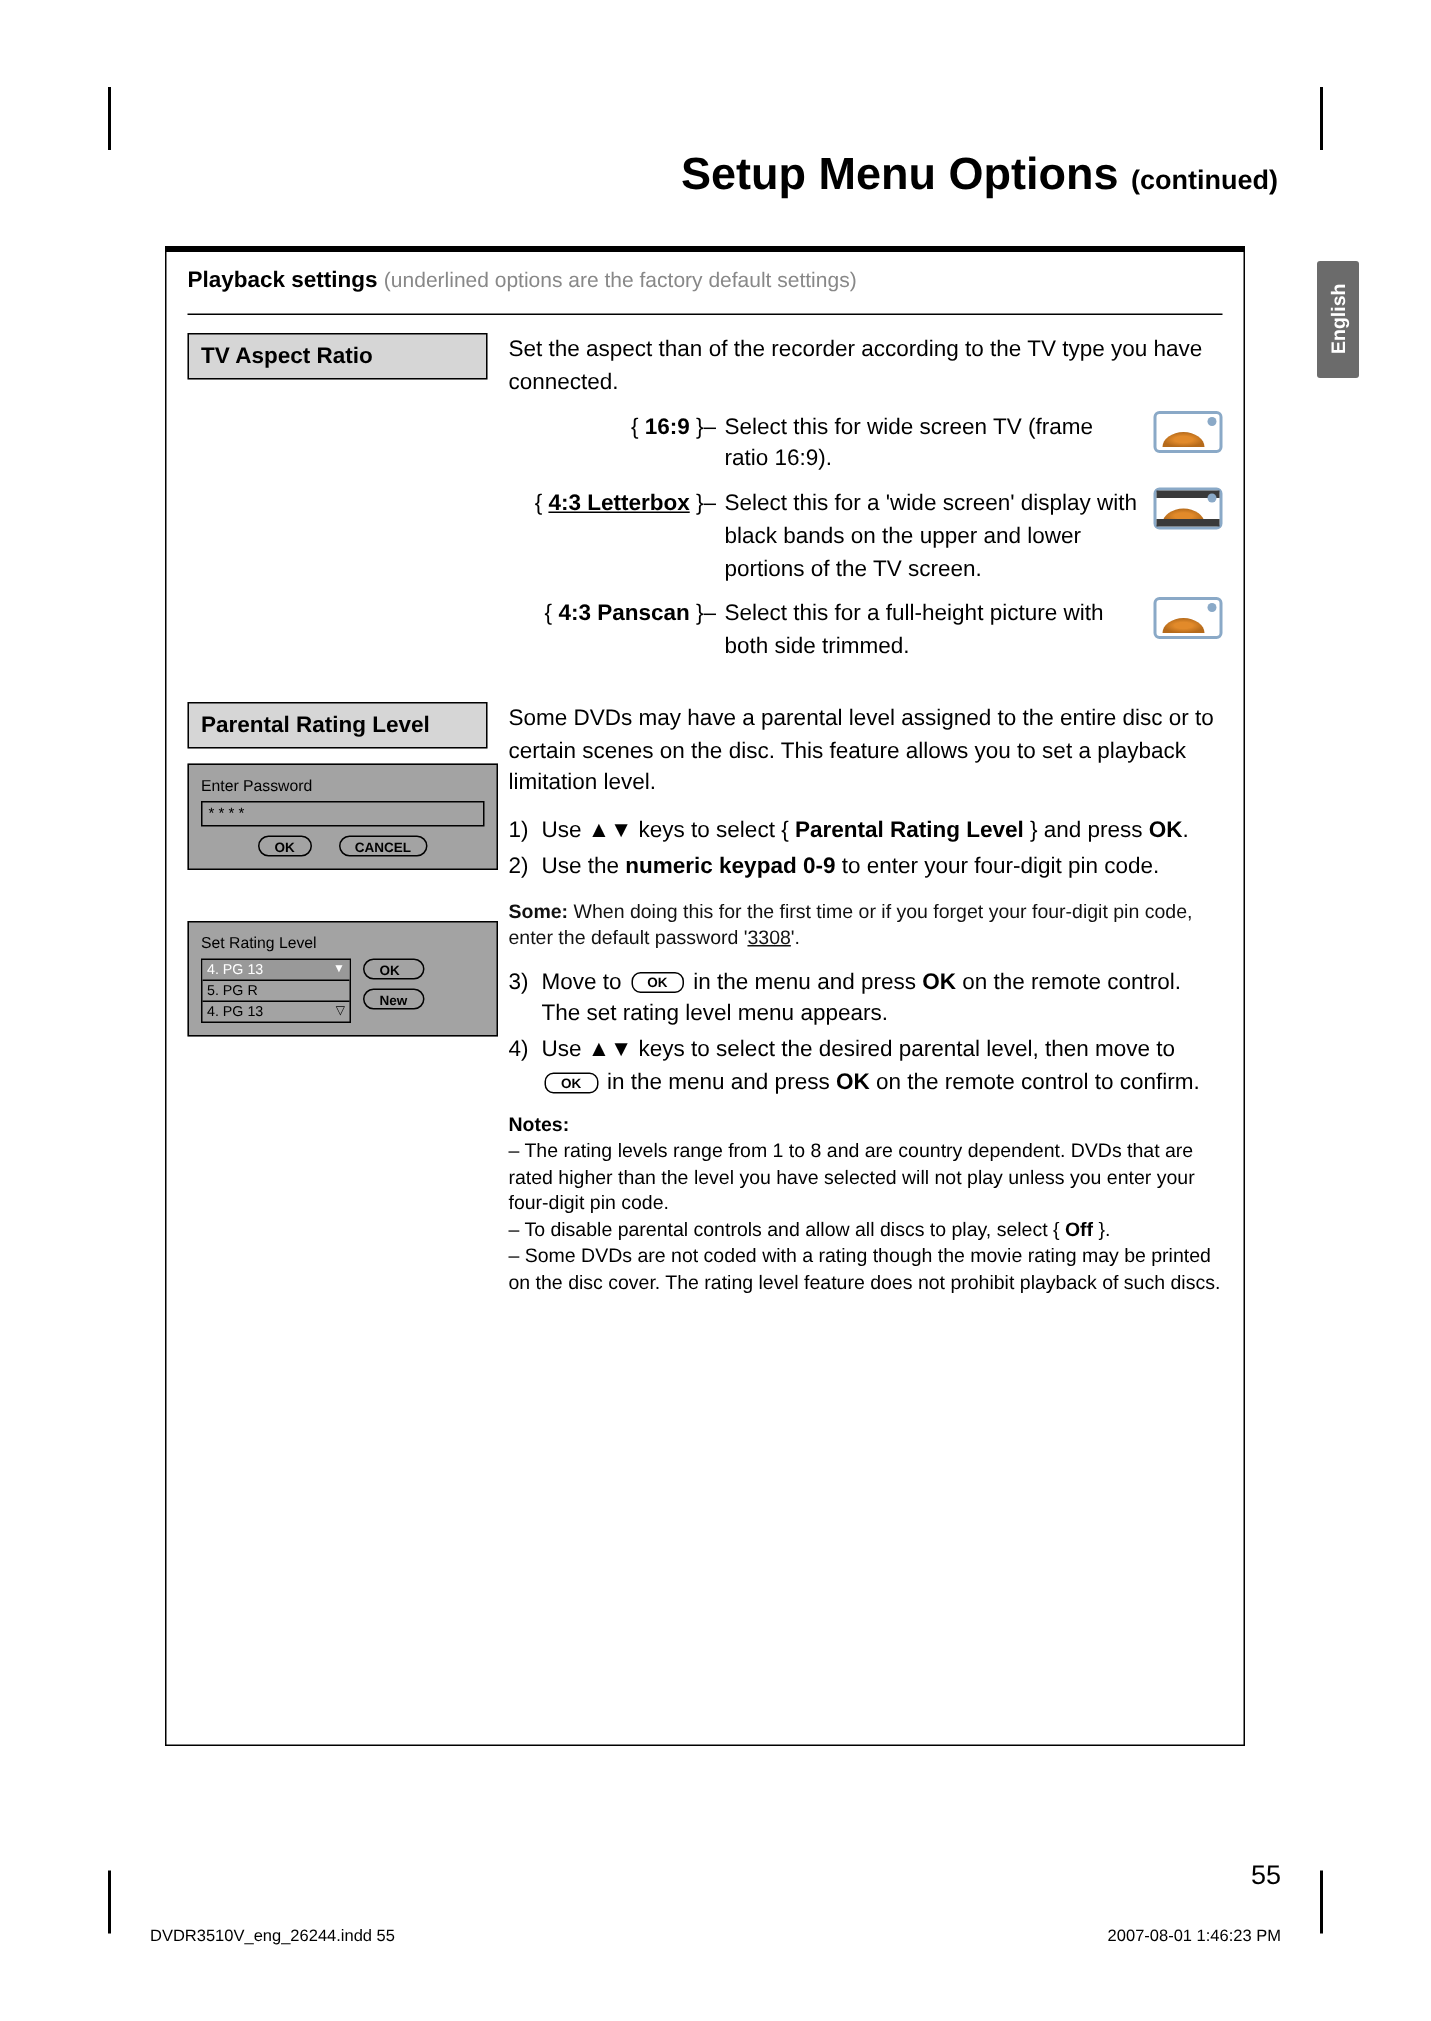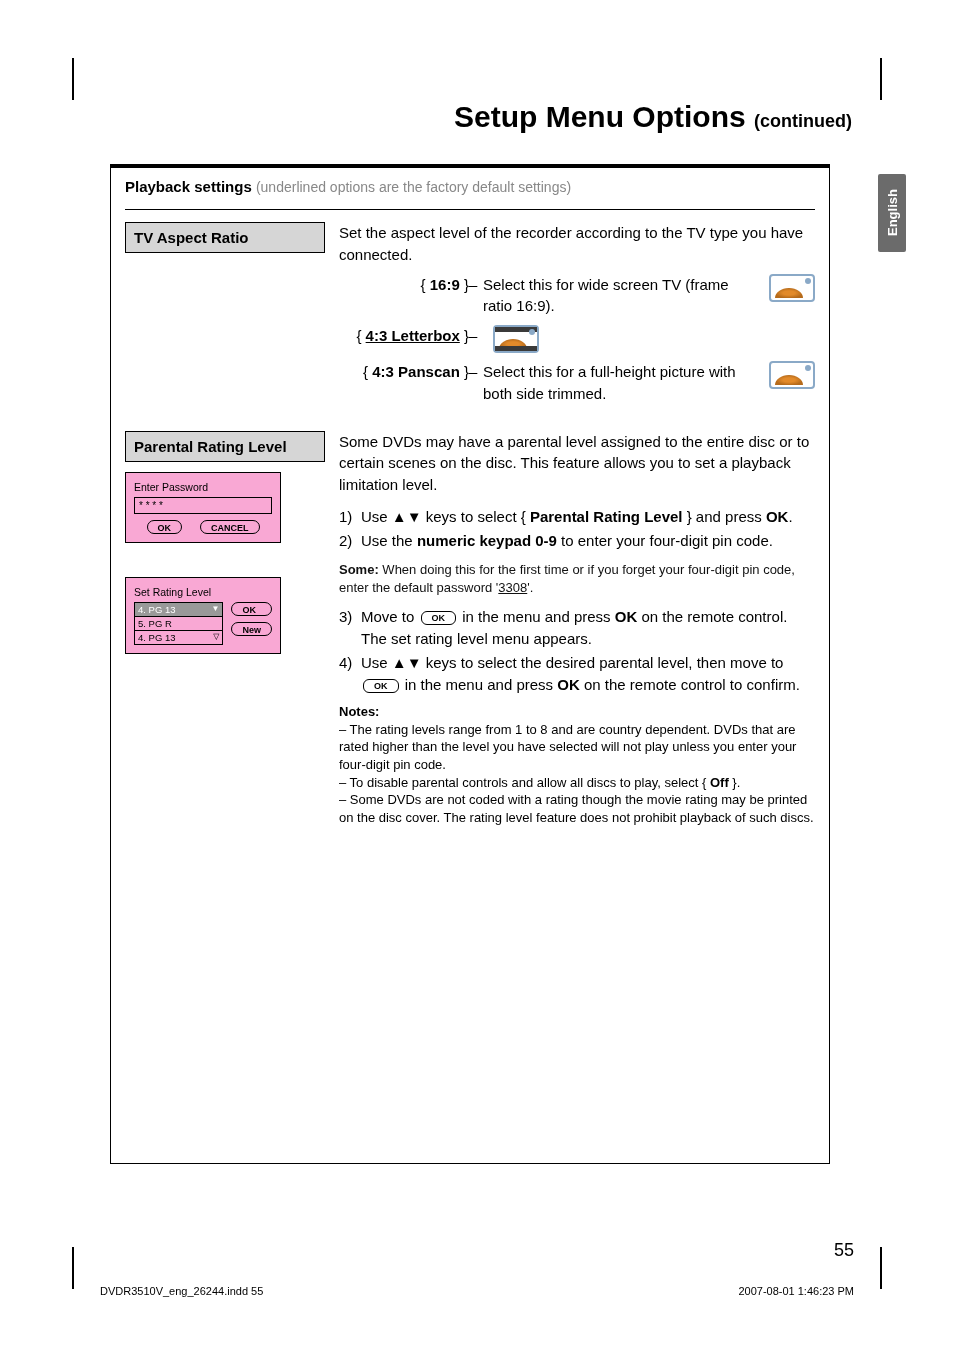--- a/index.html
+++ b/index.html
@@ -78,21 +78,21 @@
   }
   .tv-icon.letter { }
   .tv-icon.letter::before { content:""; position:absolute; left:0; right:0; top:0; height:5px; background:#3a3a3a; }
   .tv-icon.letter .bb { position:absolute; left:0; right:0; bottom:0; height:5px; background:#3a3a3a; }
   .tv-icon.pan { }
 
   .small-note { font-size: 13px; color: #111; line-height:1.35; }
   .small-note .b { font-weight: bold; }
 
   .osd-box {
-    border: 1px solid #000; background: #f9a8d4; padding: 8px; width: 156px;
+    border: 1px solid #000; background: #a3a3a3; padding: 8px; width: 207px;
     font-size: 11px; font-family: Arial, sans-serif; margin-top:6px;
   }
   .osd-box .osd-title { font-size: 10.5px; margin-bottom: 4px; }
   .osd-box .osd-field { border:1px solid #000; padding:2px 4px; font-size:10px; margin-bottom:6px; }
   .osd-box .osd-btnrow { display:flex; gap:18px; justify-content:center; }
   .osd-btn { border:1px solid #000; border-radius:8px; padding:0 10px; font-size:9px; font-weight:bold; line-height:14px; height:14px; }
 
   .osd-list { border:1px solid #000; width:100px; font-size:9.5px; }
   .osd-list div { border-bottom:1px solid #000; padding:1px 3px; display:flex; justify-content:space-between; }
   .osd-list div:last-child { border-bottom:none; }
@@ -169,34 +169,35 @@
       <span class="st">Playback settings</span>
       <span class="note"> <span>(underlined options are the factory default settings)</span></span>
     </div>
     <div style="height:1px;background:#000;margin-bottom:12px;"></div>
 
     <div class="row">
       <div class="left-col">
         <div class="heading-box">TV Aspect Ratio</div>
       </div>
       <div class="right-col">
-        <div>Set the aspect level of the recorder according to the TV type you have connected.</div>
+        <div>Set the aspect than of the recorder according to the TV type you have connected.</div>
 
         <div class="opt-line">
           <div class="opt-key">{ <span class="bold">16:9</span> }</div>
           <div class="opt-dash">–</div>
           <div class="opt-val">Select this for wide screen TV (frame ratio 16:9).</div>
           <div class="tv-icon">
               <div class="car"></div>
             </div>
         </div>
 
         <div class="opt-line">
           <div class="opt-key">{ <span class="underline">4:3 Letterbox</span> }</div>
           <div class="opt-dash">–</div>
+          <div class="opt-val">Select this for a 'wide screen' display with black bands on the upper and lower portions of the TV screen.</div>
           <div class="tv-icon letter">
               <div class="car"></div>
               <div class="bb"></div>
             </div>
         </div>
 
         <div class="opt-line">
           <div class="opt-key">{ <span class="bold">4:3 Panscan</span> }</div>
           <div class="opt-dash">–</div>
           <div class="opt-val">Select this for a full-height picture with both side trimmed.</div>

